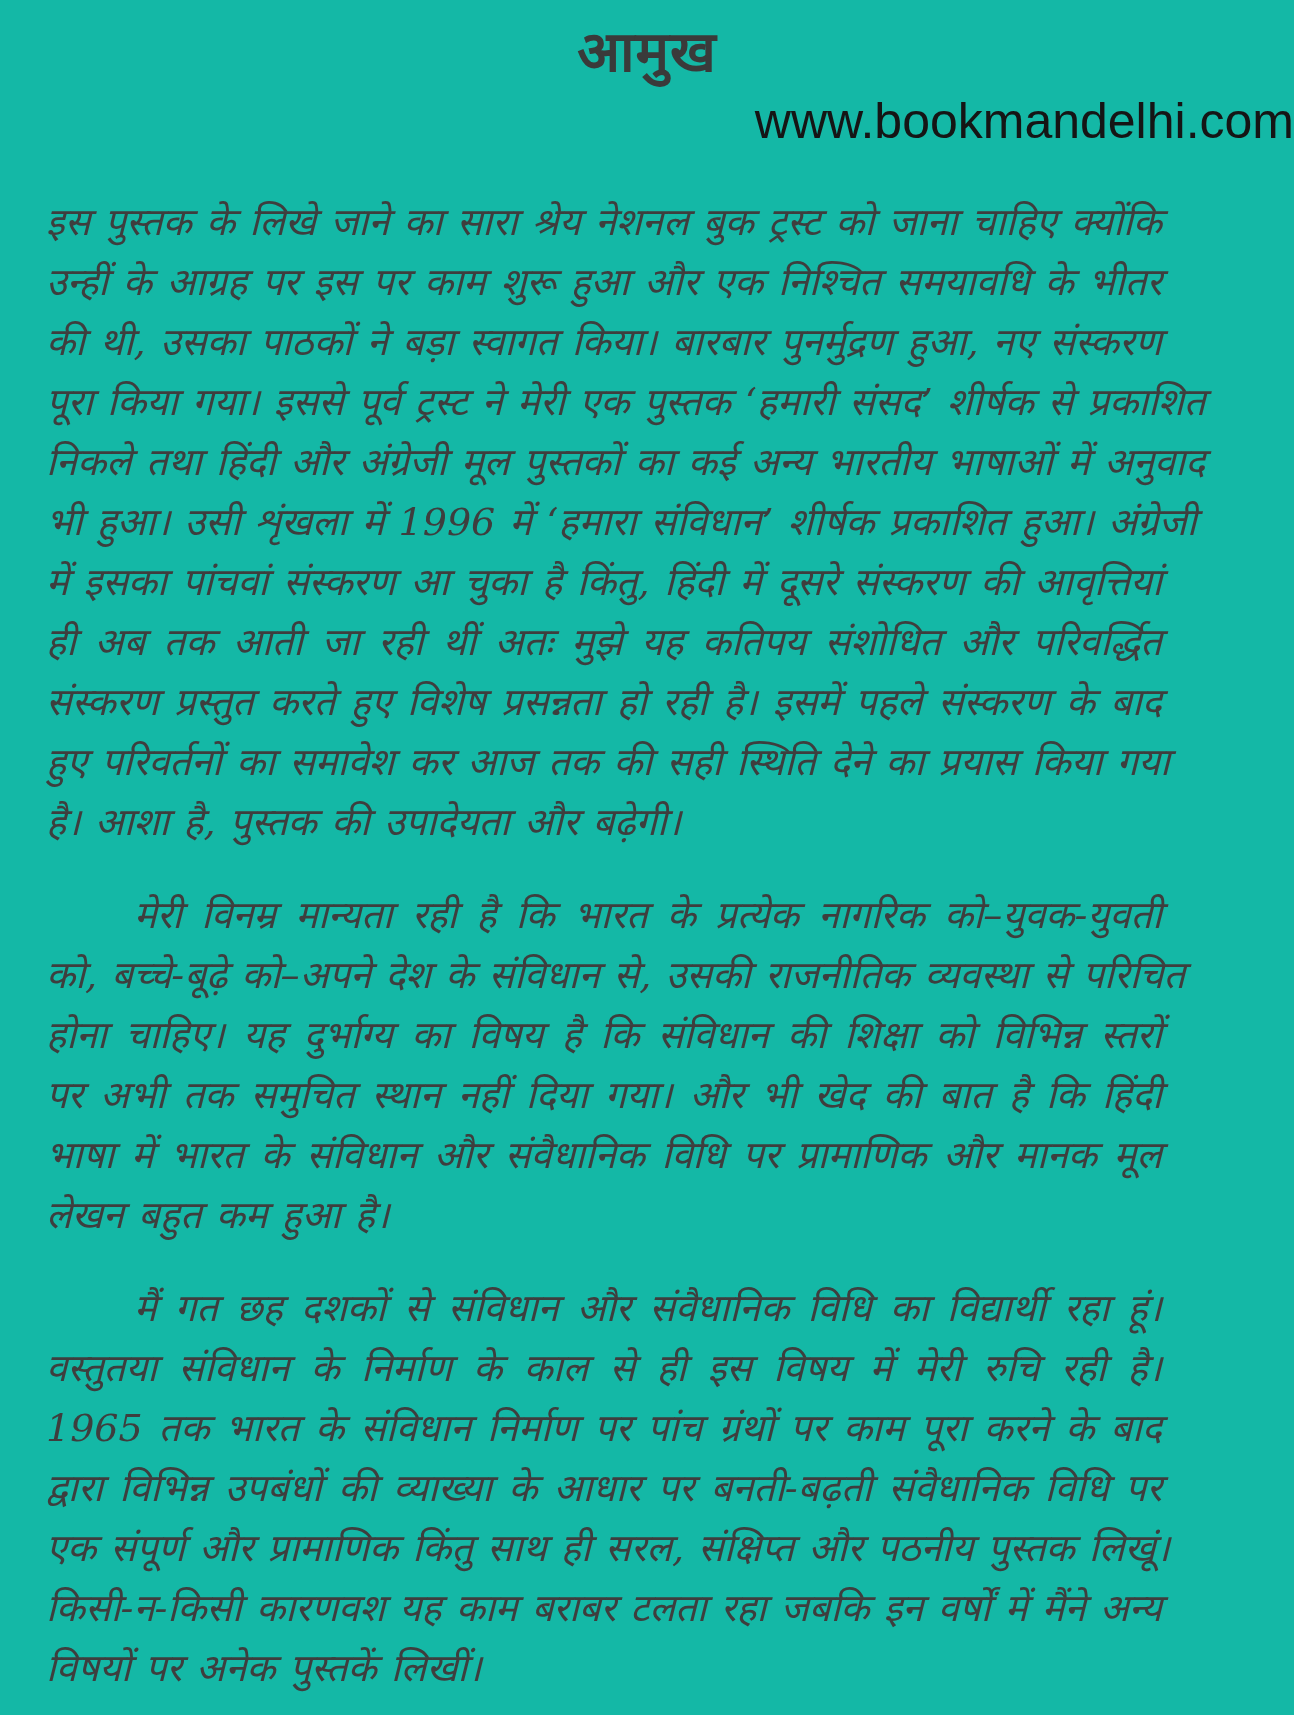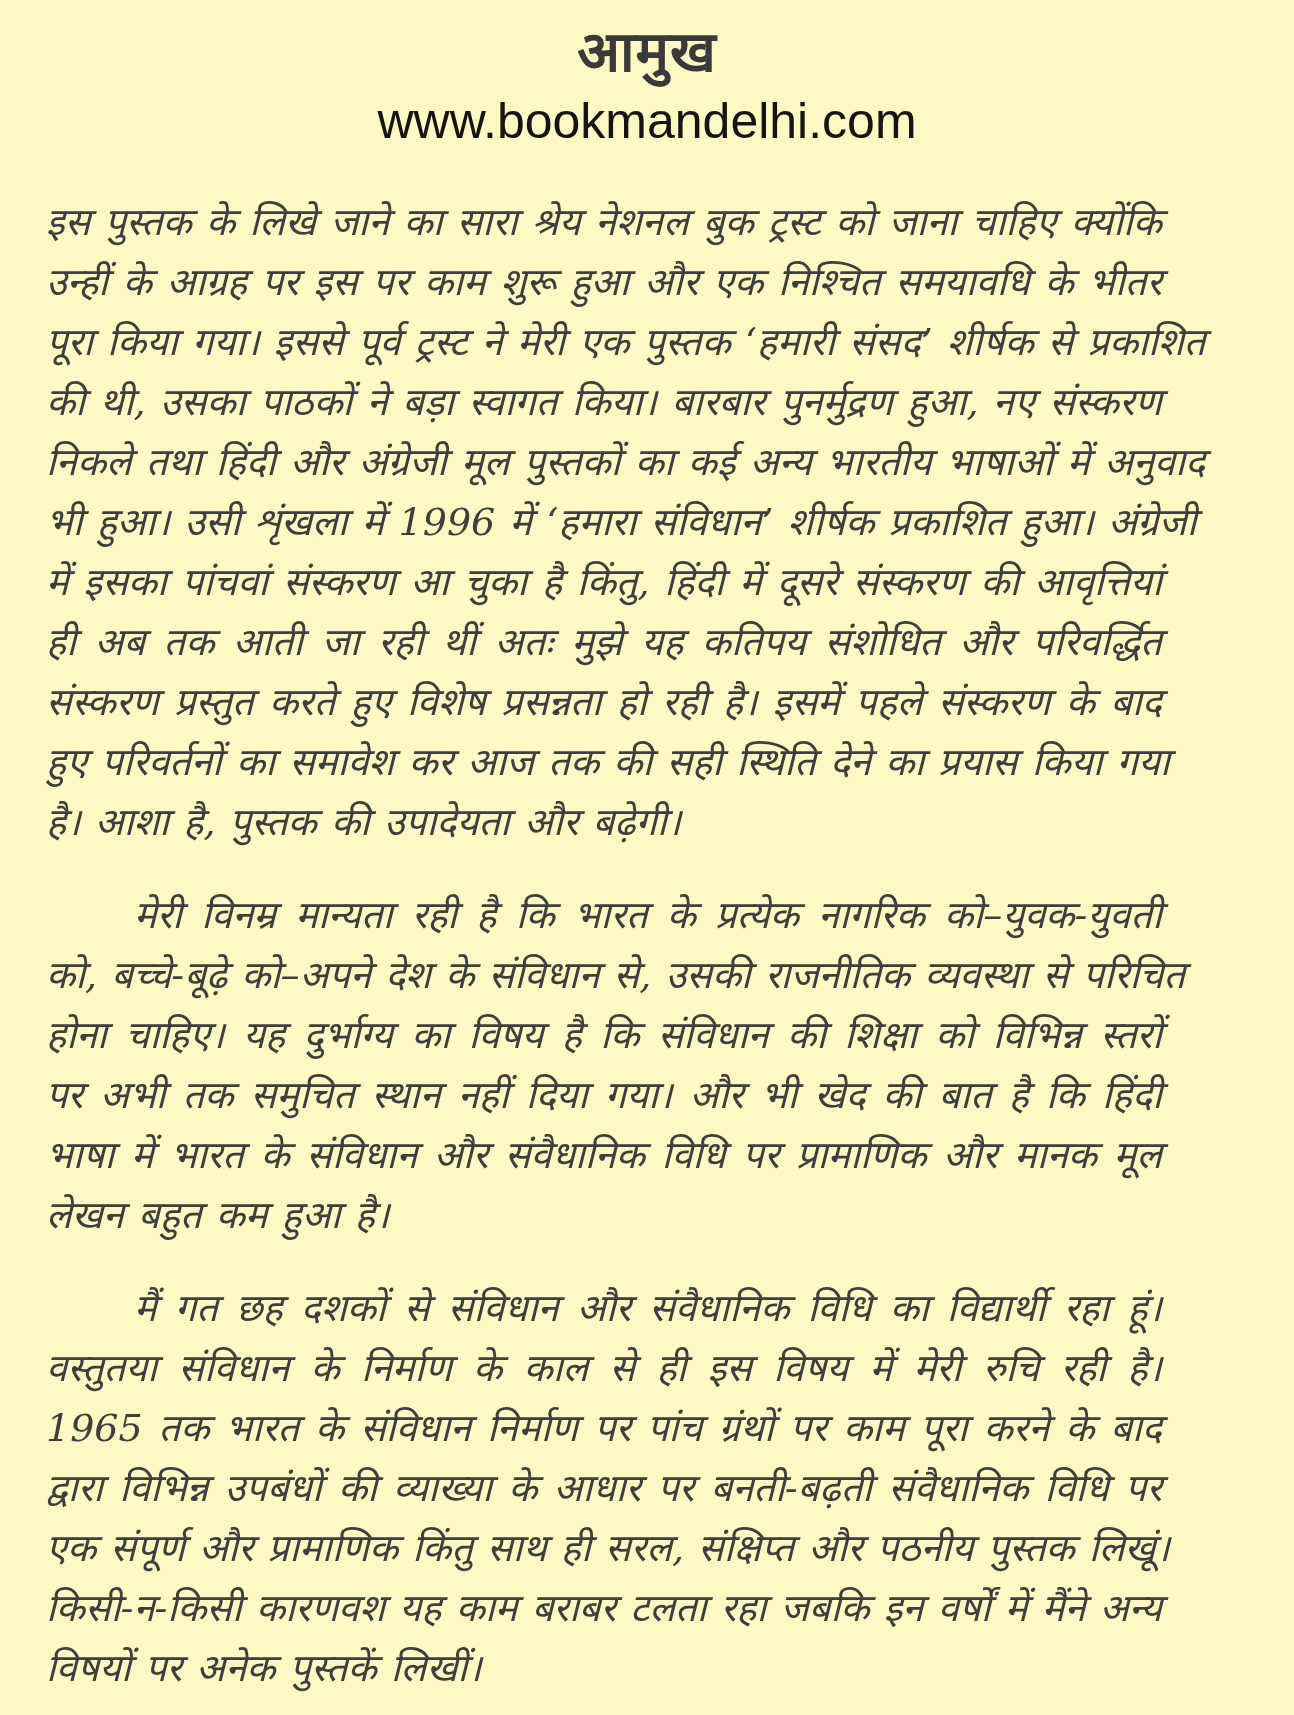--- a/index.html
+++ b/index.html
@@ -5,36 +5,36 @@
   html, body {
     margin: 0;
     padding: 0;
     background: #e8e8e4;
   }
   .page {
     position: relative;
     width: 1294px;
     height: 1715px;
     margin: 0 auto;
-    background: #fef9c3;
+    background: #14b8a6;
     overflow: hidden;
     font-family: "DejaVu Serif", "Liberation Serif", serif;
   }
   .page-title {
     margin-top: 16px;
     text-align: center;
     font-size: 56px;
     line-height: 70px;
     font-weight: 700;
     color: #3a3a3a;
     letter-spacing: 1px;
   }
   .watermark {
     margin-top: 6px;
-    text-align: center;
+    text-align: right;
     font-size: 50px;
     line-height: 58px;
     font-weight: 400;
     color: #151515;
     font-family: "Liberation Sans", "DejaVu Sans", sans-serif;
     letter-spacing: 0px;
   }
   .body-text {
     margin: 42px 132px 0 46px; 
     color: #3e3e3e;
@@ -63,22 +63,22 @@
 
   <div class="page-title">आमुख</div>
 
   <div class="watermark">www.bookmandelhi.com</div>
 
   <div class="body-text">
 
     <div class="para">
       <div class="line">इस पुस्तक के लिखे जाने का सारा श्रेय नेशनल बुक ट्रस्ट को जाना चाहिए क्योंकि</div>
       <div class="line">उन्हीं के आग्रह पर इस पर काम शुरू हुआ और एक निश्चित समयावधि के भीतर</div>
+      <div class="line">की थी, उसका पाठकों ने बड़ा स्वागत किया। बारबार पुनर्मुद्रण हुआ, नए संस्करण</div>
       <div class="line">पूरा किया गया। इससे पूर्व ट्रस्ट ने मेरी एक पुस्तक ‘हमारी संसद’ शीर्षक से प्रकाशित</div>
-      <div class="line">की थी, उसका पाठकों ने बड़ा स्वागत किया। बारबार पुनर्मुद्रण हुआ, नए संस्करण</div>
       <div class="line">निकले तथा हिंदी और अंग्रेजी मूल पुस्तकों का कई अन्य भारतीय भाषाओं में अनुवाद</div>
       <div class="line">भी हुआ। उसी शृंखला में 1996 में ‘हमारा संविधान’ शीर्षक प्रकाशित हुआ। अंग्रेजी</div>
       <div class="line">में इसका पांचवां संस्करण आ चुका है किंतु, हिंदी में दूसरे संस्करण की आवृत्तियां</div>
       <div class="line">ही अब तक आती जा रही थीं अतः मुझे यह कतिपय संशोधित और परिवर्द्धित</div>
       <div class="line">संस्करण प्रस्तुत करते हुए विशेष प्रसन्नता हो रही है। इसमें पहले संस्करण के बाद</div>
       <div class="line">हुए परिवर्तनों का समावेश कर आज तक की सही स्थिति देने का प्रयास किया गया</div>
       <div class="line last">है। आशा है, पुस्तक की उपादेयता और बढ़ेगी।</div>
     </div>
 
     <div class="para">

